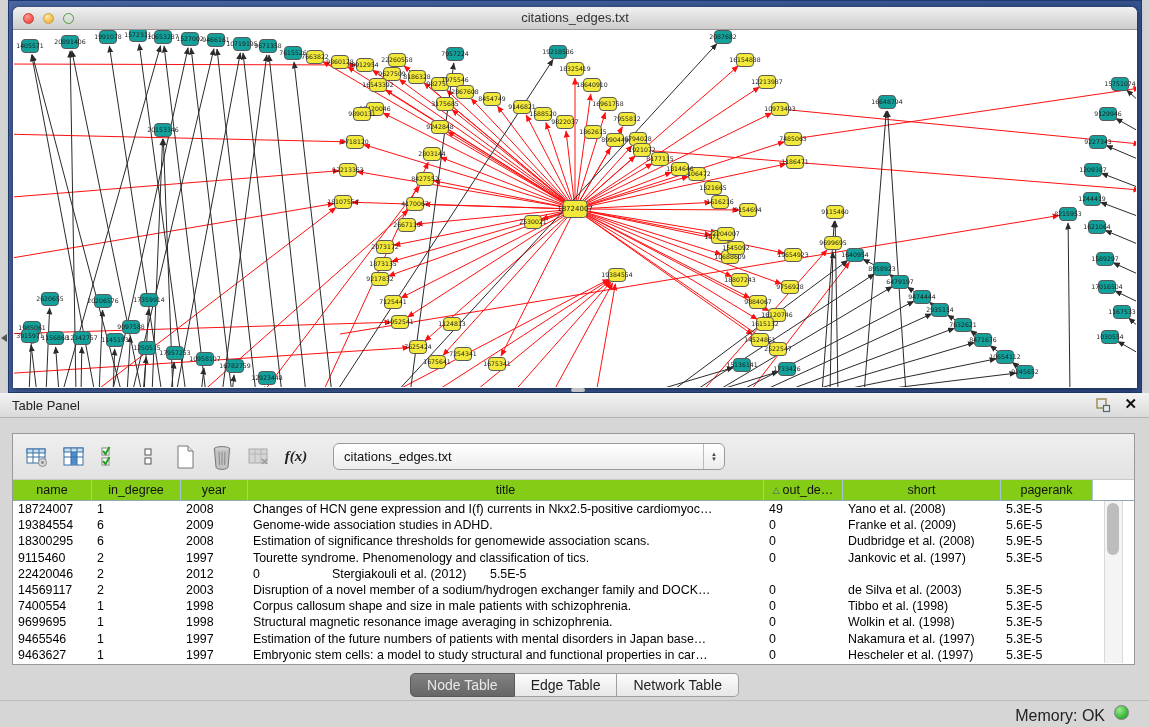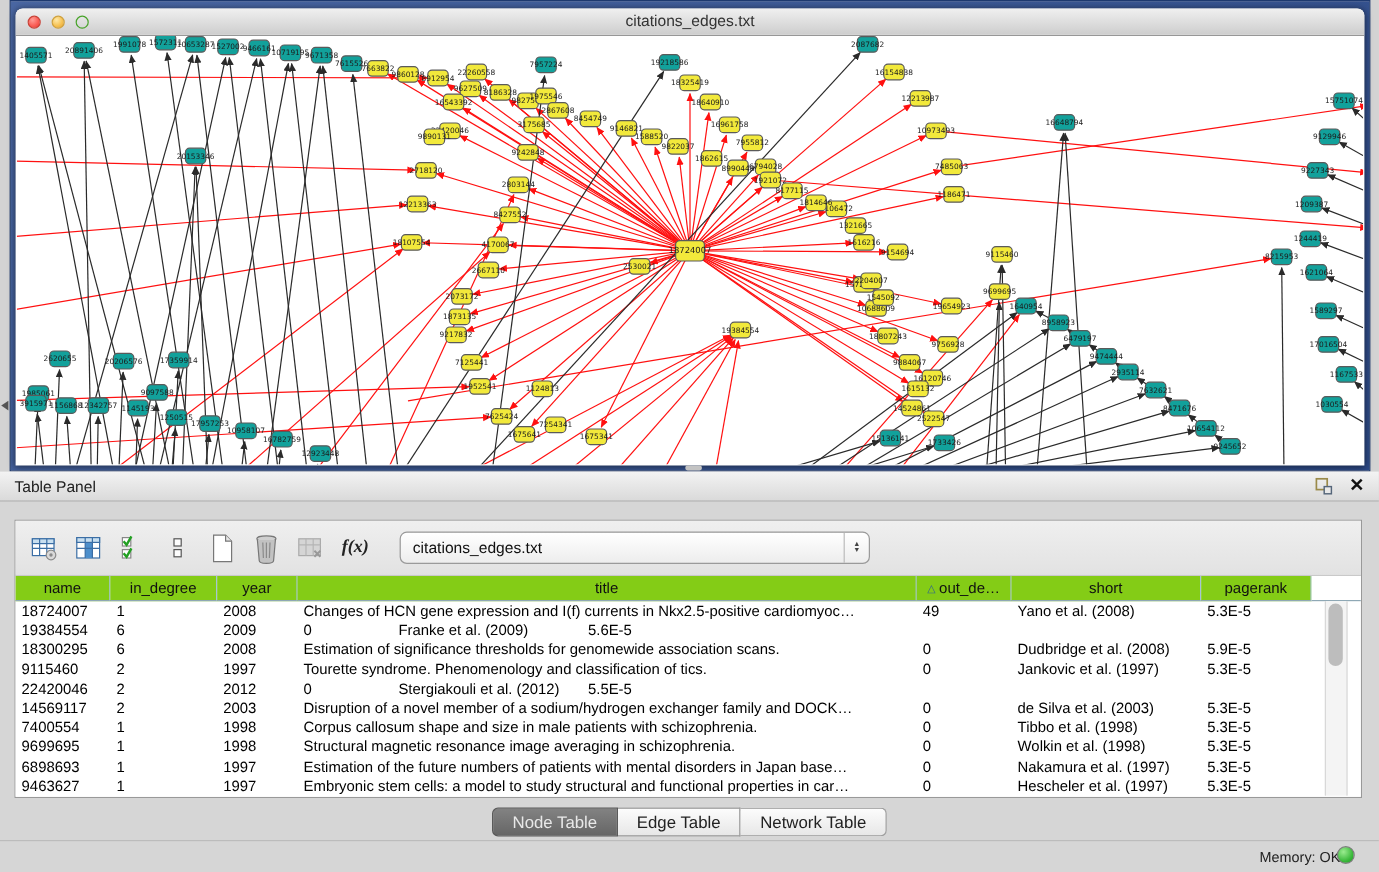--- a/index.html
+++ b/index.html
@@ -58,21 +58,21 @@
 
   .tabbar{position:absolute;left:0;right:0;top:280px;display:flex;justify-content:center;}
   .tab{height:22px;line-height:22px;padding:0 16px;font-size:14px;color:#222;
     background:linear-gradient(#fcfcfc,#e7e7e7);border:1px solid #9f9f9f;border-left:none;cursor:pointer;}
   .tab:first-child{border-left:1px solid #9f9f9f;border-radius:5px 0 0 5px;}
   .tab:last-child{border-radius:0 5px 5px 0;}
   .tab.selected{background:linear-gradient(#828282,#666);color:#e8e8e8;border-color:#5a5a5a;}
 
   .statusbar{position:absolute;left:0;top:700px;width:1149px;height:27px;background:#d6d6d6;
     border-top:1px solid #bcbcbc;box-sizing:border-box;}
-  .mem{position:absolute;right:32px;top:6px;font-size:12px;color:#222;}
+  .mem{position:absolute;right:44px;top:6px;font-size:16px;color:#222;}
   .memdot{position:absolute;right:20px;top:4px;width:15px;height:15px;border-radius:50%;
     background:radial-gradient(circle at 35% 30%,#9aec8f,#36b637 65%,#2b9a2d);border:1px solid #7d7d7d;box-sizing:border-box;}
 </style>
 </head>
 <body>
 
 <div class="app">
 
   <div class="left-collapse"></div>
 
@@ -610,20 +610,21 @@
               <div class="td c2">2008</div>
               <div class="td c3">Changes of HCN gene expression and I(f) currents in Nkx2.5-positive cardiomyoc…</div>
               <div class="td c4">49</div>
               <div class="td c5">Yano et al. (2008)</div>
               <div class="td c6">5.3E-5</div>
             </div>
             <div class="tr">
               <div class="td c0">19384554</div>
               <div class="td c1">6</div>
               <div class="td c2">2009</div>
+              <div class="td c3">Genome-wide association studies in ADHD.</div>
               <div class="td c4">0</div>
               <div class="td c5">Franke et al. (2009)</div>
               <div class="td c6">5.6E-5</div>
             </div>
             <div class="tr">
               <div class="td c0">18300295</div>
               <div class="td c1">6</div>
               <div class="td c2">2008</div>
               <div class="td c3">Estimation of significance thresholds for genomewide association scans.</div>
               <div class="td c4">0</div>
@@ -668,21 +669,21 @@
             <div class="tr">
               <div class="td c0">9699695</div>
               <div class="td c1">1</div>
               <div class="td c2">1998</div>
               <div class="td c3">Structural magnetic resonance image averaging in schizophrenia.</div>
               <div class="td c4">0</div>
               <div class="td c5">Wolkin et al. (1998)</div>
               <div class="td c6">5.3E-5</div>
             </div>
             <div class="tr">
-              <div class="td c0">6898693</div>
+              <div class="td c0">9465546</div>
               <div class="td c1">1</div>
               <div class="td c2">1997</div>
               <div class="td c3">Estimation of the future numbers of patients with mental disorders in Japan base…</div>
               <div class="td c4">0</div>
               <div class="td c5">Nakamura et al. (1997)</div>
               <div class="td c6">5.3E-5</div>
             </div>
             <div class="tr">
               <div class="td c0">9463627</div>
               <div class="td c1">1</div>

